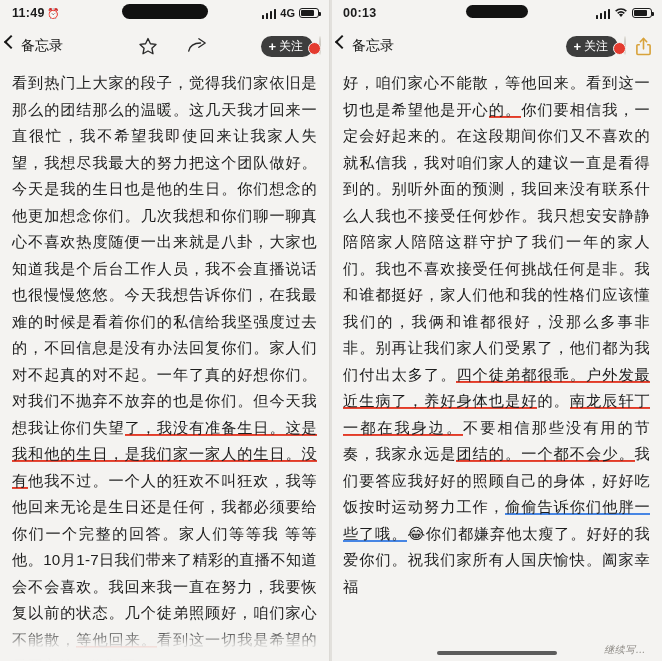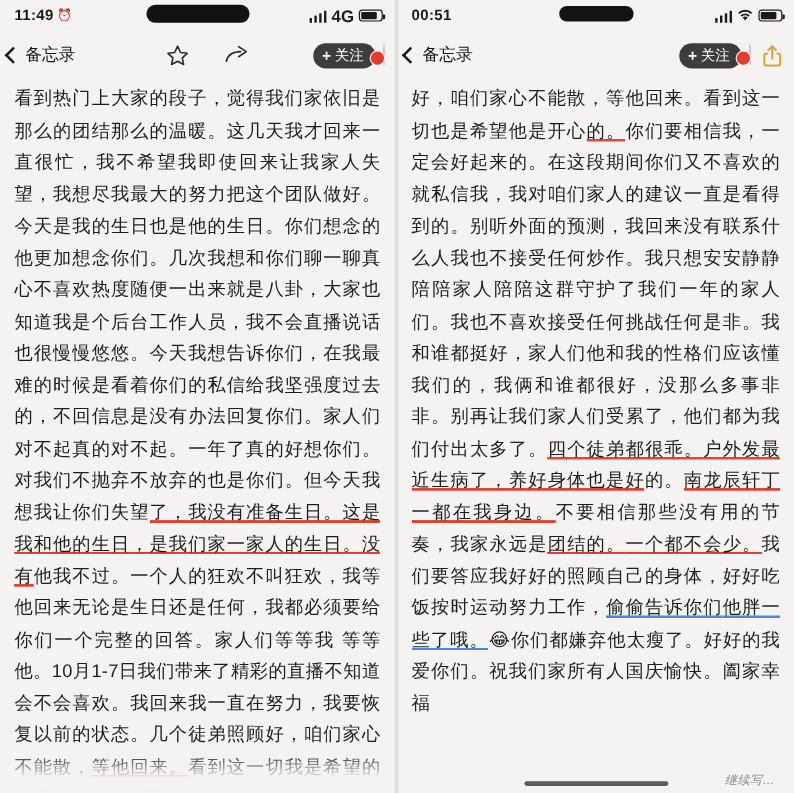--- a/index.html
+++ b/index.html
@@ -73,21 +73,21 @@
     display: block;
     width: 2.5px;
     background: #1b1b1b;
     border-radius: 0.5px;
   }
   .sig-bars i:nth-child(1) { height: 3.5px; }
   .sig-bars i:nth-child(2) { height: 5.5px; }
   .sig-bars i:nth-child(3) { height: 7.5px; }
   .sig-bars i:nth-child(4) { height: 10px; }
   .net-label {
-    font-size: 14px;
+    font-size: 11px;
     font-weight: 600;
   }
   .wifi-ico {
     font-size: 12px;
     line-height: 1;
   }
   .batt {
     display: inline-block;
     width: 20px;
     height: 10.5px;
@@ -140,21 +140,21 @@
   .topbar {
     height: 40px;
     display: flex;
     align-items: center;
     justify-content: space-between;
     padding: 0 8px 0 6px;
     box-sizing: border-box;
   }
   .topbar-left {
     display: flex;
-    align-items: center;
+    align-items: flex-start;
     gap: 2px;
     font-size: 14px;
     color: #171717;
   }
   .chev-back {
     display: inline-block;
     width: 8px;
     height: 8px;
     border-left: 2px solid #171717;
     border-bottom: 2px solid #171717;
@@ -349,21 +349,21 @@
       <p>看到热门上大家的段子，觉得我们家依旧是那么的团结那么的温暖。这几天我才回来一直很忙，我不希望我即使回来让我家人失望，我想尽我最大的努力把这个团队做好。今天是我的生日也是他的生日。你们想念的他更加想念你们。几次我想和你们聊一聊真心不喜欢热度随便一出来就是八卦，大家也知道我是个后台工作人员，我不会直播说话也很慢慢悠悠。今天我想告诉你们，在我最难的时候是看着你们的私信给我坚强度过去的，不回信息是没有办法回复你们。家人们对不起真的对不起。一年了真的好想你们。对我们不抛弃不放弃的也是你们。但今天我想我让你们失望<span class="hl-red">了，我没有准备生日。这是我和他的</span><span class="hl-red">生日，是我们家一家人的生日。没有</span>他我不过。一个人的狂欢不叫狂欢，我等他回来无论是生日还是任何，我都必须要给你们一个完整的回答。家人们等等我 等等他。10月1-7日我们带来了精彩的直播不知道会不会喜欢。我回来我一直在努力，我要恢复以前的状态。几个徒弟照顾好，咱们家心不能散，<span class="hl-red">等他回来。</span>看到这一切我是希望的是开心的。你们要</p>
     </div>
 
     <div class="fade-bottom"></div>
   </div>
 
   <div class="pane pane-right">
 
     <div class="statusbar">
       <div class="status-left">
-        <span class="time">00:51</span>
+        <span class="time">00:13</span>
       </div>
       <div class="status-right">
         <span class="sig-bars">
             <i></i>
             <i></i>
             <i></i>
             <i></i>
           </span>
         <span class="wifi-ico">
           <svg width="14" height="11" viewBox="0 0 16 12" fill="#1b1b1b">

